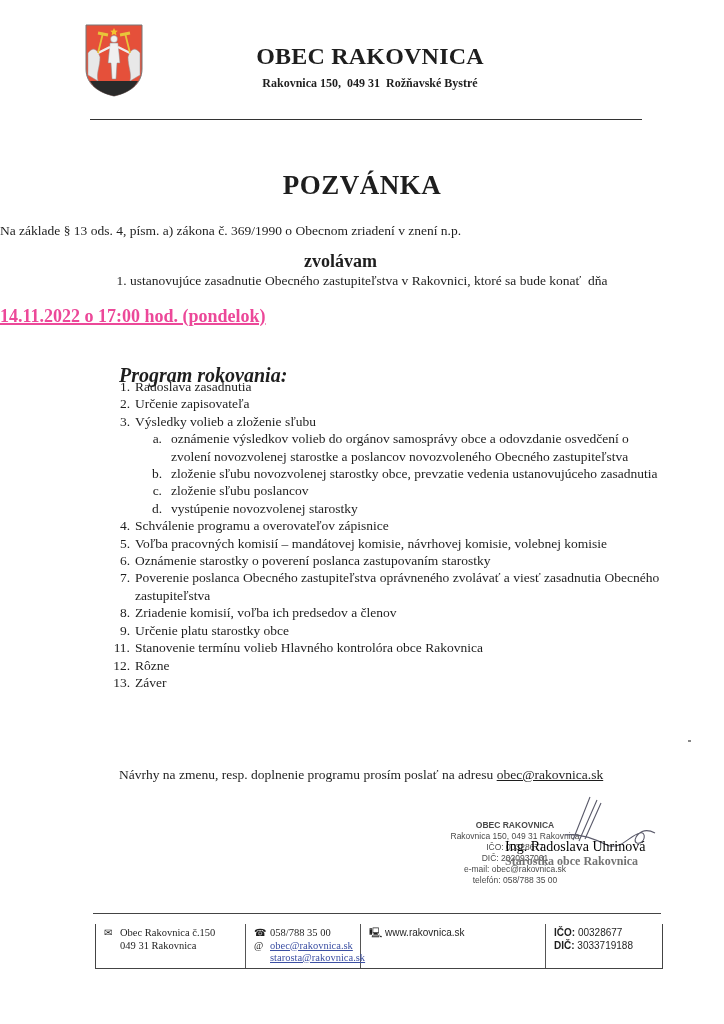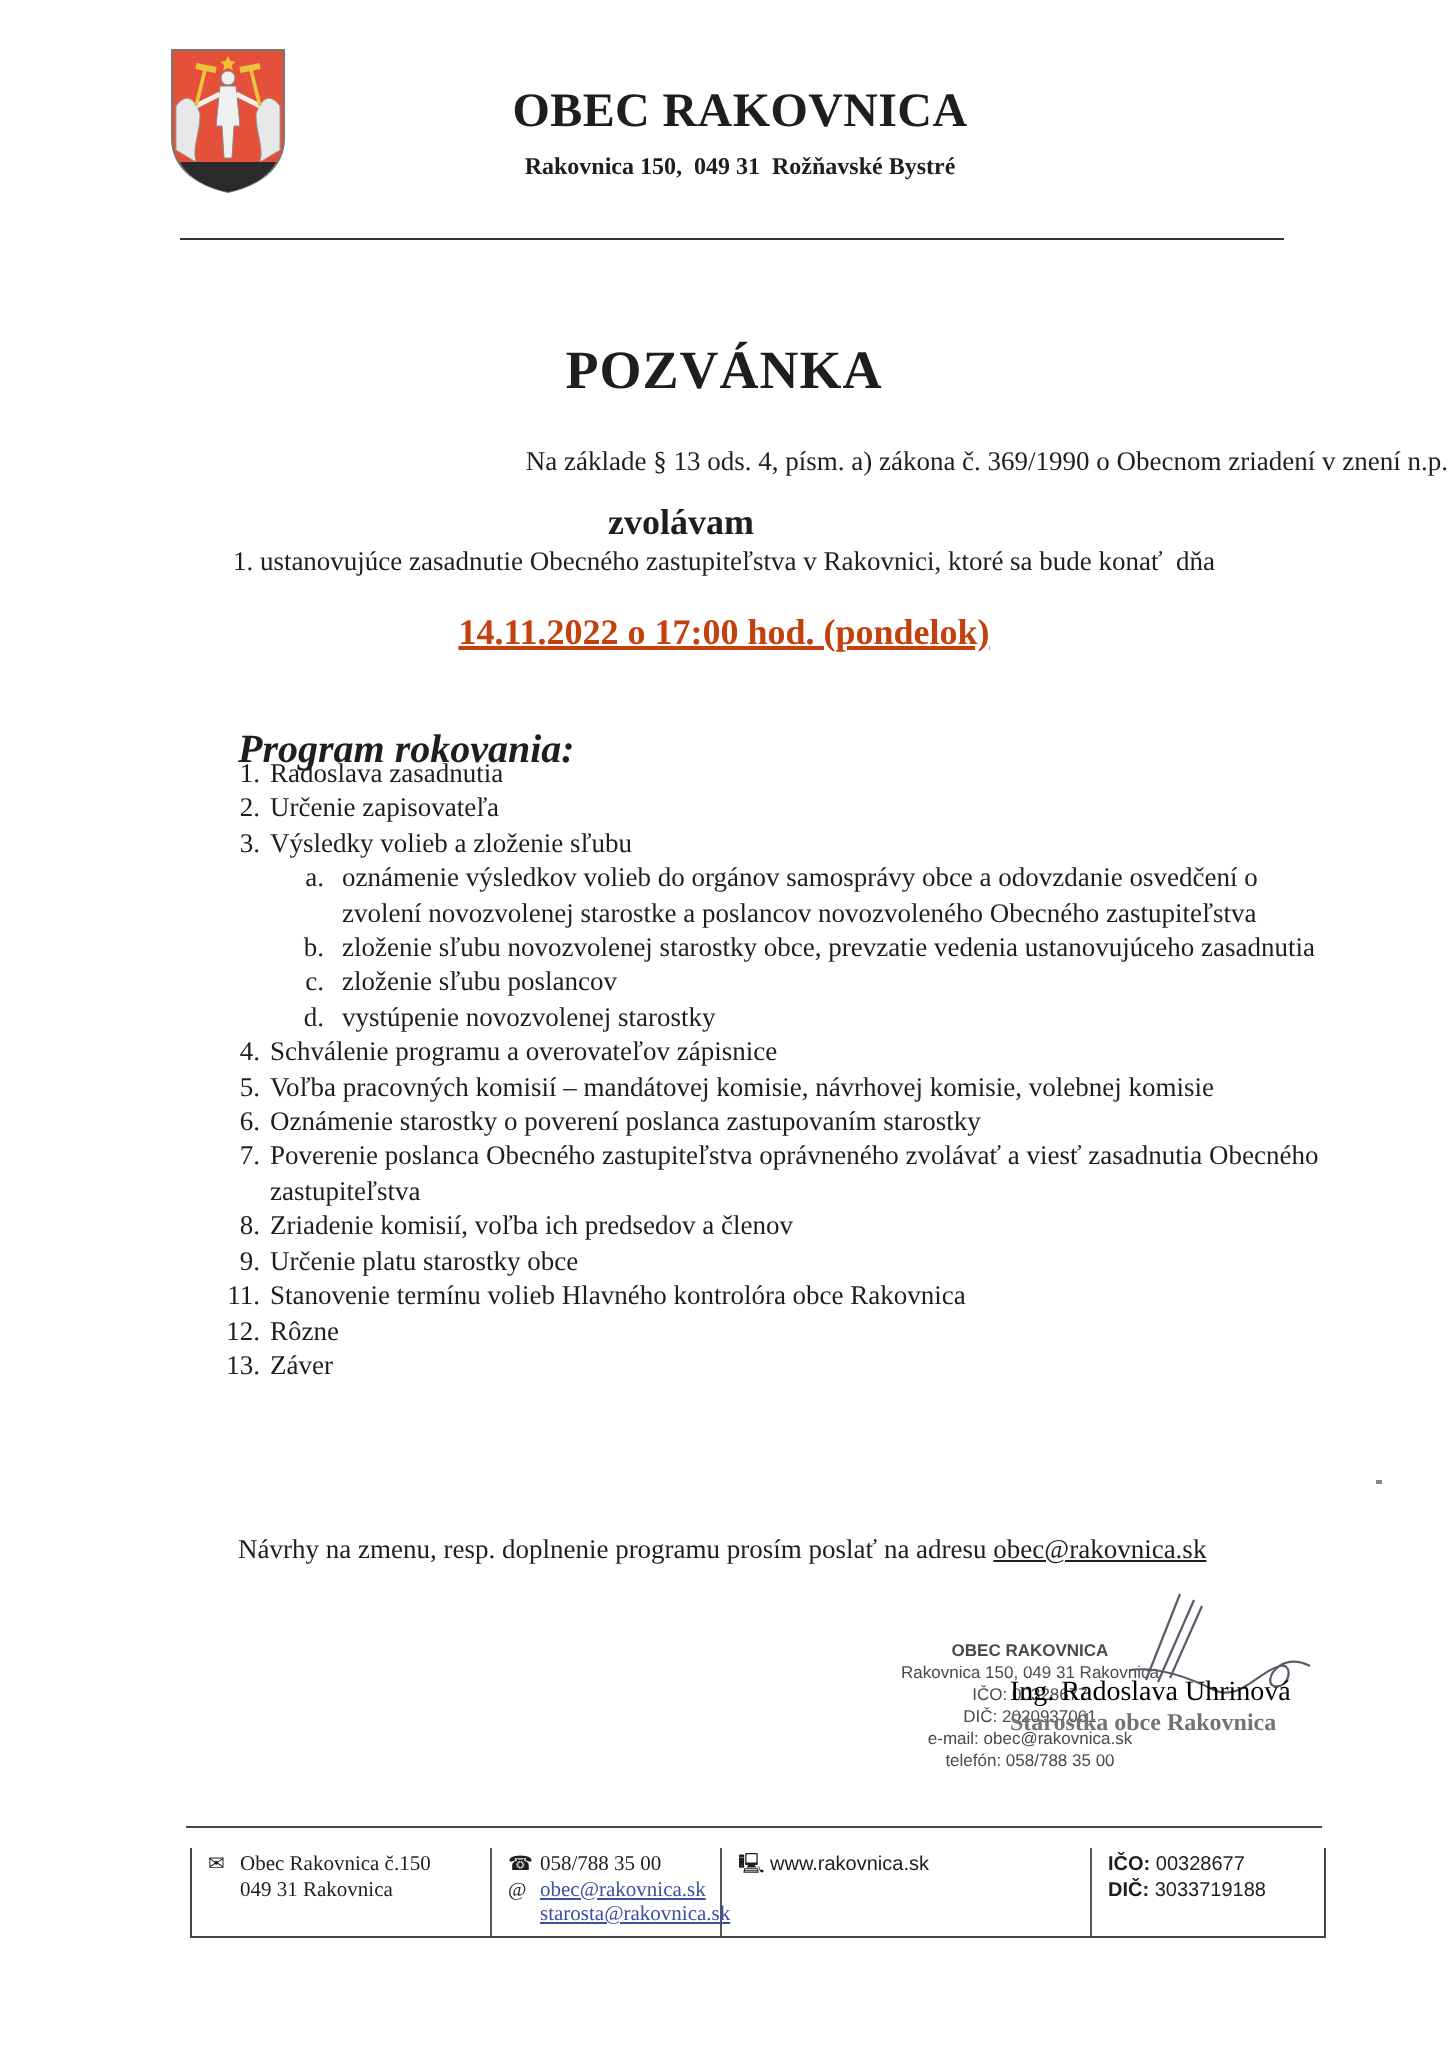--- a/index.html
+++ b/index.html
@@ -10,24 +10,24 @@
   .abs { position: absolute; }
 
   
   .crest { left: 84px; top: 23px; width: 60px; height: 74px; }
   .org-name { left: 150px; top: 43px; width: 440px; text-align: center; font-size: 24px; font-weight: bold; letter-spacing: 0.2px; }
   .org-address { left: 150px; top: 76px; width: 440px; text-align: center; font-size: 12px; font-weight: bold; white-space: pre; }
   .header-rule { left: 90px; top: 119px; width: 552px; height: 0; border-top: 1.5px solid #333; }
 
   
   .doc-title { left: 0; top: 170px; width: 724px; text-align: center; font-size: 27px; font-weight: bold; letter-spacing: 0.5px; }
-  .legal-basis { left: 0; top: 223px; width: 724px; text-align: right; font-size: 13.5px; }
+  .legal-basis { left: 0; top: 223px; width: 724px; text-align: left; font-size: 13.5px; }
   .convene { left: 0; top: 251px; width: 681px; text-align: center; font-size: 18px; font-weight: bold; }
   .convene-text { left: 0; top: 273px; width: 724px; text-align: center; font-size: 13.5px; white-space: pre; }
-  .meeting-date { left: 0; top: 306px; width: 724px; text-align: center; font-size: 18px; font-weight: bold; color: #c2410c; text-decoration: underline; text-decoration-thickness: 1.5px; }
+  .meeting-date { left: 0; top: 306px; width: 724px; font-size: 18px; font-weight: bold; color: #ec4899; text-decoration: underline; text-decoration-thickness: 1.5px; }
 
   
   .program-heading { left: 119px; top: 364px; font-size: 20px; font-weight: bold; font-style: italic; }
   .program { left: 108px; top: 378px; width: 560px; font-size: 13.5px; line-height: 17.4px; }
   .item { position: relative; padding-left: 24px; }
   .item .num { position: absolute; left: 0; top: 0; width: 22px; text-align: right; }
   .item .num.wide { left: -6px; width: 28px; }
   .subitem { position: relative; padding-left: 60px; }
   .subitem .letter { position: absolute; left: 38px; top: 0; width: 16px; text-align: right; }
   .text { display: block; padding-left: 3px; }

